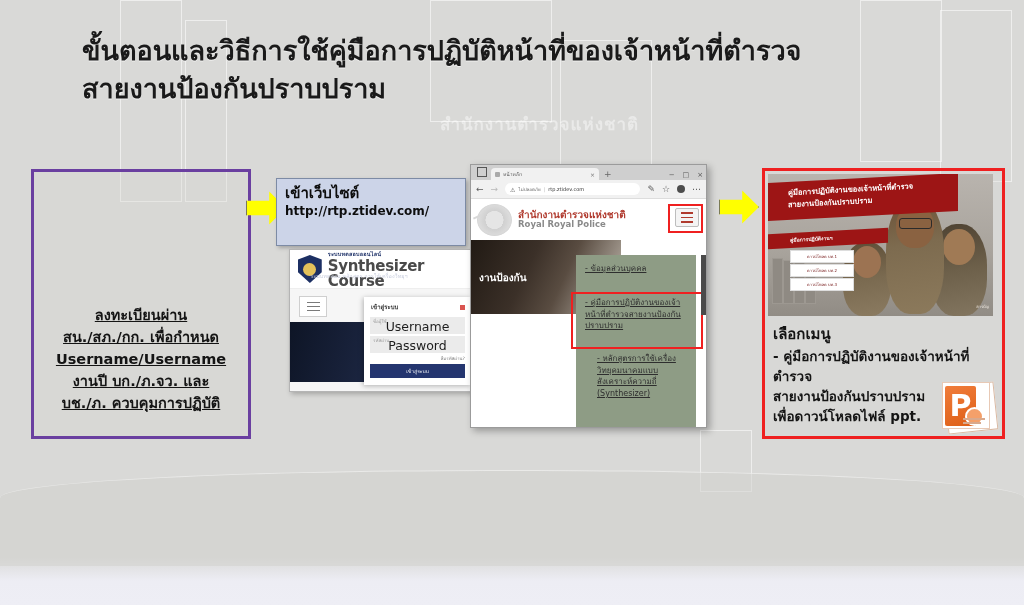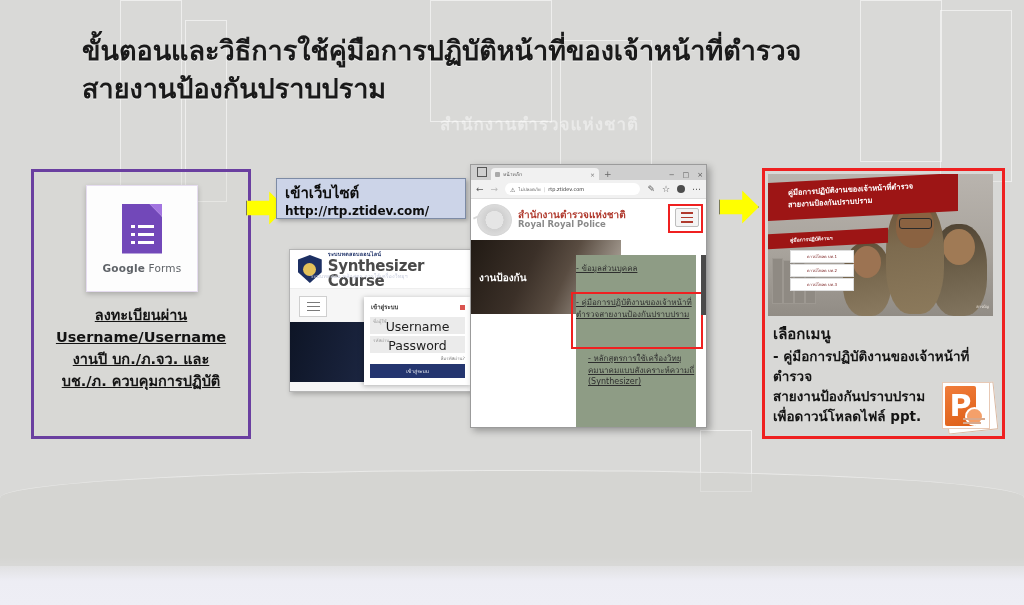--- a/index.html
+++ b/index.html
@@ -50,21 +50,21 @@
   #p1text span{display:block;text-decoration:underline;text-underline-offset:1px;text-align:center;}
 
   
   .arrow{position:absolute;width:38px;height:34px;background:#ffff00;
       border:1px solid #7a7a55;
       clip-path:polygon(0 30%,58% 30%,58% 4%,100% 50%,58% 96%,58% 70%,0 70%);}
   #arrow1{left:246px;top:190px;}
   #arrow2{left:719px;top:189px;}
 
   
-  #urlbox{position:absolute;left:276px;top:178px;width:190px;height:41px;
+  #urlbox{position:absolute;left:276px;top:178px;width:190px;height:68px;
       background:#ccd4e8;border:1px solid #7d8ba5;
       box-shadow:2px 2px 4px rgba(0,0,0,.25);
       padding:5px 0 0 8px;box-sizing:border-box;}
   #urlbox .t1{font-size:15px;font-weight:bold;color:#0d0d0d;line-height:1.3;}
   #urlbox .t2{font-size:12px;font-weight:bold;color:#0d0d0d;line-height:1.3;}
 
   #loginshot{position:absolute;left:289px;top:249px;width:182px;height:141px;
       background:#f6f6f6;border:1px solid #b4b4b4;
       box-shadow:2px 2px 5px rgba(0,0,0,.25);overflow:hidden;}
   #ls-head{height:38px;background:#fff;display:flex;align-items:center;
@@ -143,21 +143,21 @@
   #bw-burger i{width:12px;height:1.8px;background:#b03a2e;display:block;}
   #bw-burger-hl{position:absolute;right:3px;top:5px;width:31px;height:25px;
       border:2px solid #ef2020;}
   #bw-hero{position:absolute;left:0;top:41px;width:150px;height:74px;
       background:linear-gradient(115deg,#211a14 0%,#3b3028 38%,#594c41 60%,#c9c2b8 100%);}
   #bw-herotext{position:absolute;left:8px;top:71px;font-size:10px;color:#fff;
       font-weight:bold;}
   #bw-body{position:absolute;left:0;top:115px;width:150px;height:100px;background:#fff;}
   #bw-menu{position:absolute;left:105px;top:56px;width:120px;height:172px;
       background:#8e9c85;}
-  .bw-mi{font-size:8px;color:#2e2e2e;line-height:1.45;padding:0 0;
+  .bw-mi{font-size:8px;color:#2e2e2e;line-height:1.45;padding:0 9px;
       text-decoration:underline;text-underline-offset:1px;}
   #bw-mi1{position:absolute;top:8px;left:0;right:0;}
   #bw-mi2{position:absolute;top:42px;left:0;right:0;}
   #bw-mi3{position:absolute;top:98px;left:12px;right:0;}
   #bw-menu-hl{position:absolute;left:100px;top:93px;width:128px;height:53px;
       border:2px solid #ef2020;}
   #bw-scroll{position:absolute;right:0;top:56px;width:5px;height:60px;background:#4a4a4a;}
 
   
   #panel4{position:absolute;left:762px;top:168px;width:237px;height:265px;
@@ -228,38 +228,23 @@
   <div class="wm" style="left:440px;top:110px;font-size:17px;">สำนักงานตำรวจแห่งชาติ</div>
   <div id="ground"></div>
 </div>
 
 <div id="title">
   <span class="l1">ขั้นตอนและวิธีการใช้คู่มือการปฏิบัติหน้าที่ของเจ้าหน้าที่ตำรวจ</span>
   <span class="l2">สายงานป้องกันปราบปราม</span>
 </div>
 
 <div id="panel1">
-  <div id="gfcard">
-    <div id="gf-doc">
-      <span class="body"></span>
-      <span class="fold"></span>
-      <span class="dot" style="left:9px;top:21px;"></span>
-      <span class="line" style="left:16px;top:21px;width:16px;"></span>
-      <span class="dot" style="left:9px;top:29px;"></span>
-      <span class="line" style="left:16px;top:29px;width:16px;"></span>
-      <span class="dot" style="left:9px;top:37px;"></span>
-      <span class="line" style="left:16px;top:37px;width:16px;"></span>
-    </div>
-    <div id="gf-label">
-      <b>Google</b>
-      <span>Forms</span>
-    </div>
-  </div>
   <div id="p1text">
     <span>ลงทะเบียนผ่าน</span>
+    <span>สน./สภ./กก. เพื่อกำหนด</span>
     <span>Username/Username</span>
     <span>งานปี บก./ภ.จว. และ</span>
     <span>บช./ภ. ควบคุมการปฏิบัติ</span>
   </div>
 </div>
 
 <div class="arrow" id="arrow1"></div>
 
 <div id="urlbox">
   <div class="t1">เข้าเว็บไซต์</div>

